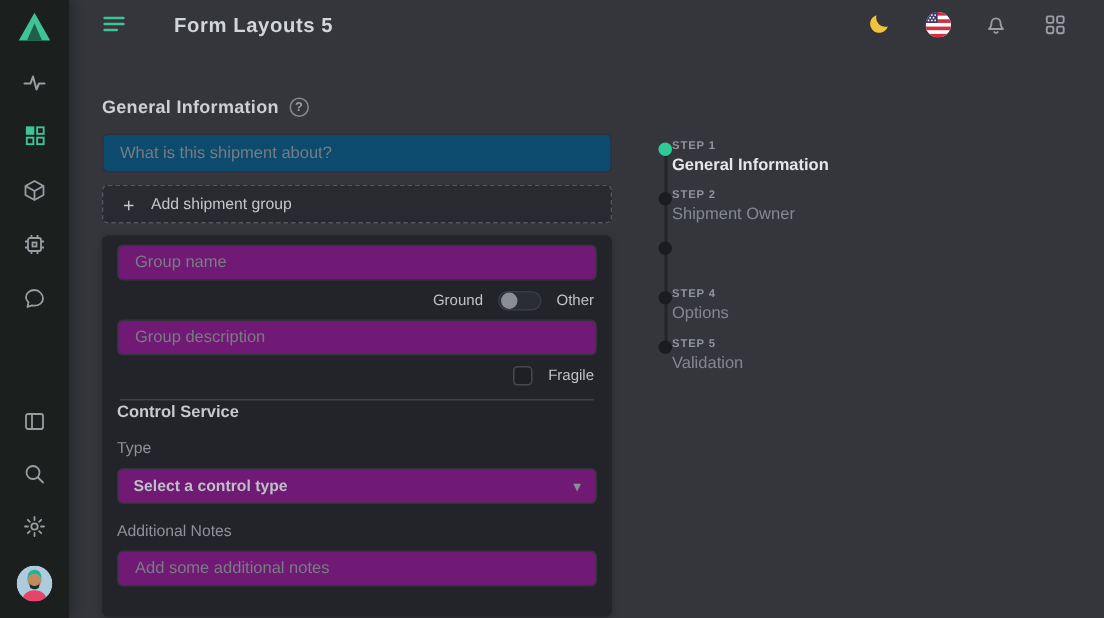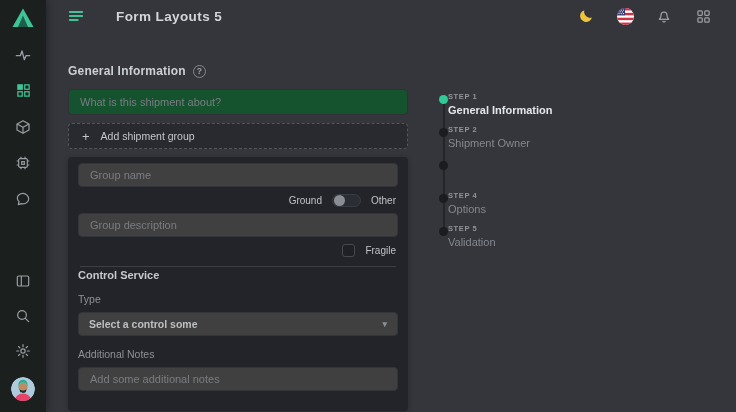--- a/index.html
+++ b/index.html
@@ -27,32 +27,32 @@
   .ticon { width:18px; height:18px; display:flex; align-items:center; justify-content:center; cursor:pointer; }
 
   
   .form-col { position:absolute; left:68px; top:64px; width:340px; }
   .section-heading { display:flex; align-items:center; gap:7px; margin-bottom:11px; }
   .section-heading .txt { font-size:12px; font-weight:700; color:#ccd0d4; letter-spacing:.2px; }
   .help { width:13px; height:13px; border:1px solid #85888d; border-radius:50%;
           color:#9da0a5; font-size:8.5px; font-weight:700; display:flex; align-items:center;
           justify-content:center; cursor:pointer; }
 
-  .text-input { display:block; width:100%; height:26px; background:#14532d; border:1px solid #2f3137;
+  .text-input { display:block; width:100%; height:26px; background:#0c4a6e; border:1px solid #2f3137;
                 border-radius:4px; color:#c9ccd0; font-size:11px; padding:0 11px; outline:none; }
   .text-input::placeholder { color:#797c82; }
 
   .dashed-btn { width:100%; height:26px; margin-top:8px; background:#292a30; border:1px dashed #54565d;
                 border-radius:4px; display:flex; align-items:center; gap:11px; padding:0 13px;
                 color:#c4c6ca; font-size:10.5px; cursor:pointer; }
   .dashed-btn .plus { font-size:13px; line-height:1; color:#c4c6ca; }
 
   .card { margin-top:8px; background:#232429; border-radius:4px; padding:6px 10px 20px;
           box-shadow:0 1px 5px rgba(0,0,0,.25); }
-  .card .text-input, .select { background:#404040; border:1px solid #33353c; height:24px; }
+  .card .text-input, .select { background:#701a75; border:1px solid #33353c; height:24px; }
   .row-right { display:flex; align-items:center; justify-content:flex-end; gap:10px; margin:7px 2px 6px; }
   .tgl-label { font-size:10px; color:#bfc2c6; }
   .onoff { font-size:8.5px; font-weight:700; letter-spacing:.5px; color:#b6b9be; }
   .toggle { width:29px; height:13px; background:#2b2d34; border:1px solid #3a3c43; border-radius:8px;
             position:relative; cursor:pointer; }
   .toggle .knob { position:absolute; left:1px; top:0; width:11px; height:11px; border-radius:50%;
                   background:#8a8d93; }
   .checkbox { width:13px; height:13px; border:1px solid #47494f; background:#1e2025; border-radius:3px;
               cursor:pointer; }
 
@@ -242,21 +242,21 @@
         <span class="tgl-label">Fragile</span>
       </div>
 
       <div class="divider"></div>
 
       <div class="sub-heading">Control Service</div>
 
 
       <div class="field-label">Type</div>
       <div class="select mt7">
-        <span>Select a control some</span>
+        <span>Select a control type</span>
         <span class="chevron">▾</span>
       </div>
 
       <div class="field-label">Additional Notes</div>
       <input class="text-input mt7" type="text" placeholder="Add some additional notes" style="">
 
     </div>
   </section>
 
   <aside class="stepper">

